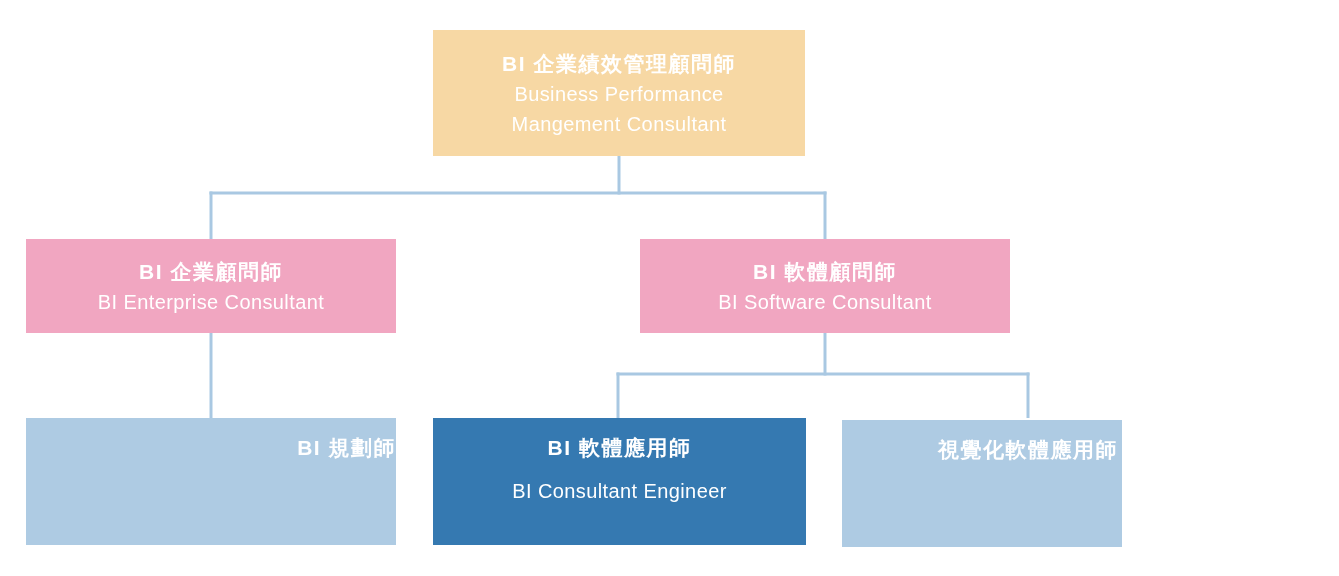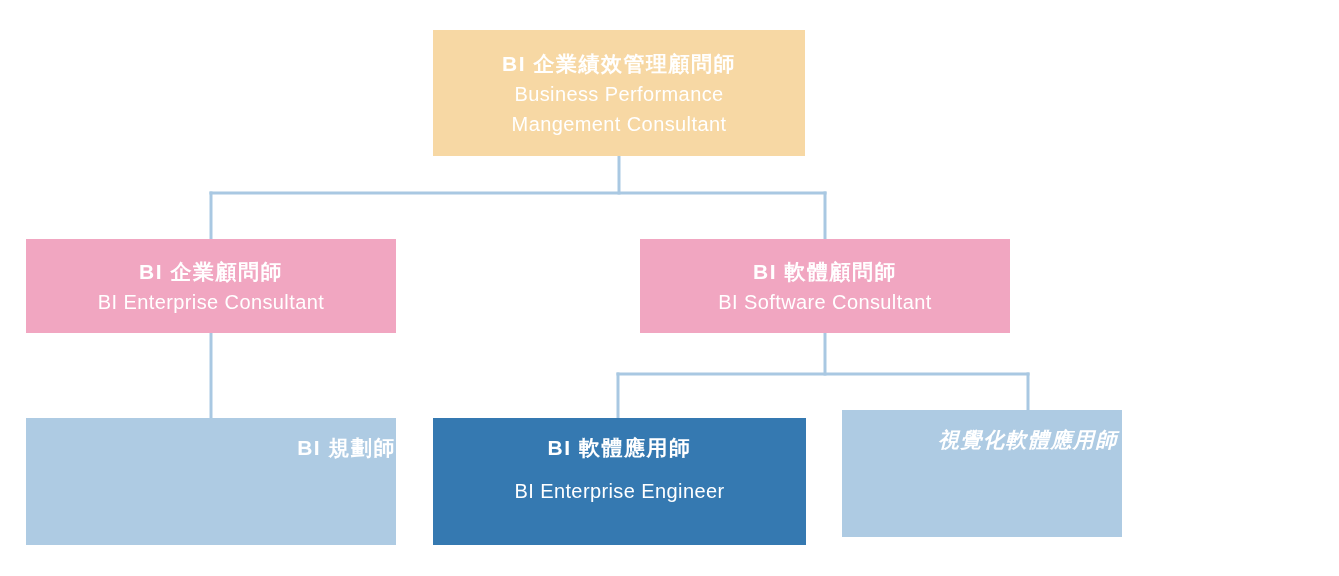--- a/index.html
+++ b/index.html
@@ -55,21 +55,21 @@
   .bg-orange { background: var(--orange); }
   .bg-pink { background: var(--pink); }
   .bg-light-blue { background: var(--light-blue); }
   .bg-dark-blue { background: var(--dark-blue); }
 
   .node-root { left: 433px; top: 30px; width: 372px; height: 126px; }
   .node-enterprise { left: 26px; top: 239px; width: 370px; height: 94px; }
   .node-software { left: 640px; top: 239px; width: 370px; height: 94px; }
   .node-planner { left: 26px; top: 418px; width: 370px; height: 127px; align-items: flex-end; }
   .node-application { left: 433px; top: 418px; width: 373px; height: 127px; gap: 13px; }
-  .node-visualization { left: 842px; top: 410px; width: 372px; height: 127px; font-style: italic; }
+  .node-visualization { left: 842px; top: 420px; width: 372px; height: 127px; }
 
   .level-badge {
     position: absolute;
     width: 82px; height: 82px;
     border-radius: 50%;
     display: flex;
     align-items: center;
     justify-content: center;
     color: var(--text);
     font-size: 23px;
@@ -113,21 +113,21 @@
     <div class="zh">BI 軟體顧問師</div>
     <div class="en">BI Software Consultant</div>
   </div>
 
   <div class="node node-planner top-aligned bg-light-blue">
     <div class="zh">BI 規劃師</div>
   </div>
 
   <div class="node node-application top-aligned bg-dark-blue">
     <div class="zh">BI 軟體應用師</div>
-    <div class="en">BI Enterprise Engineer</div>
+    <div class="en">BI Consultant Engineer</div>
   </div>
 
   <div class="node node-visualization top-aligned bg-light-blue">
     <div class="zh">視覺化軟體應用師</div>
   </div>
 
 
   <div class="level-badge badge-intermediate">
     <span>中級</span>
   </div>

